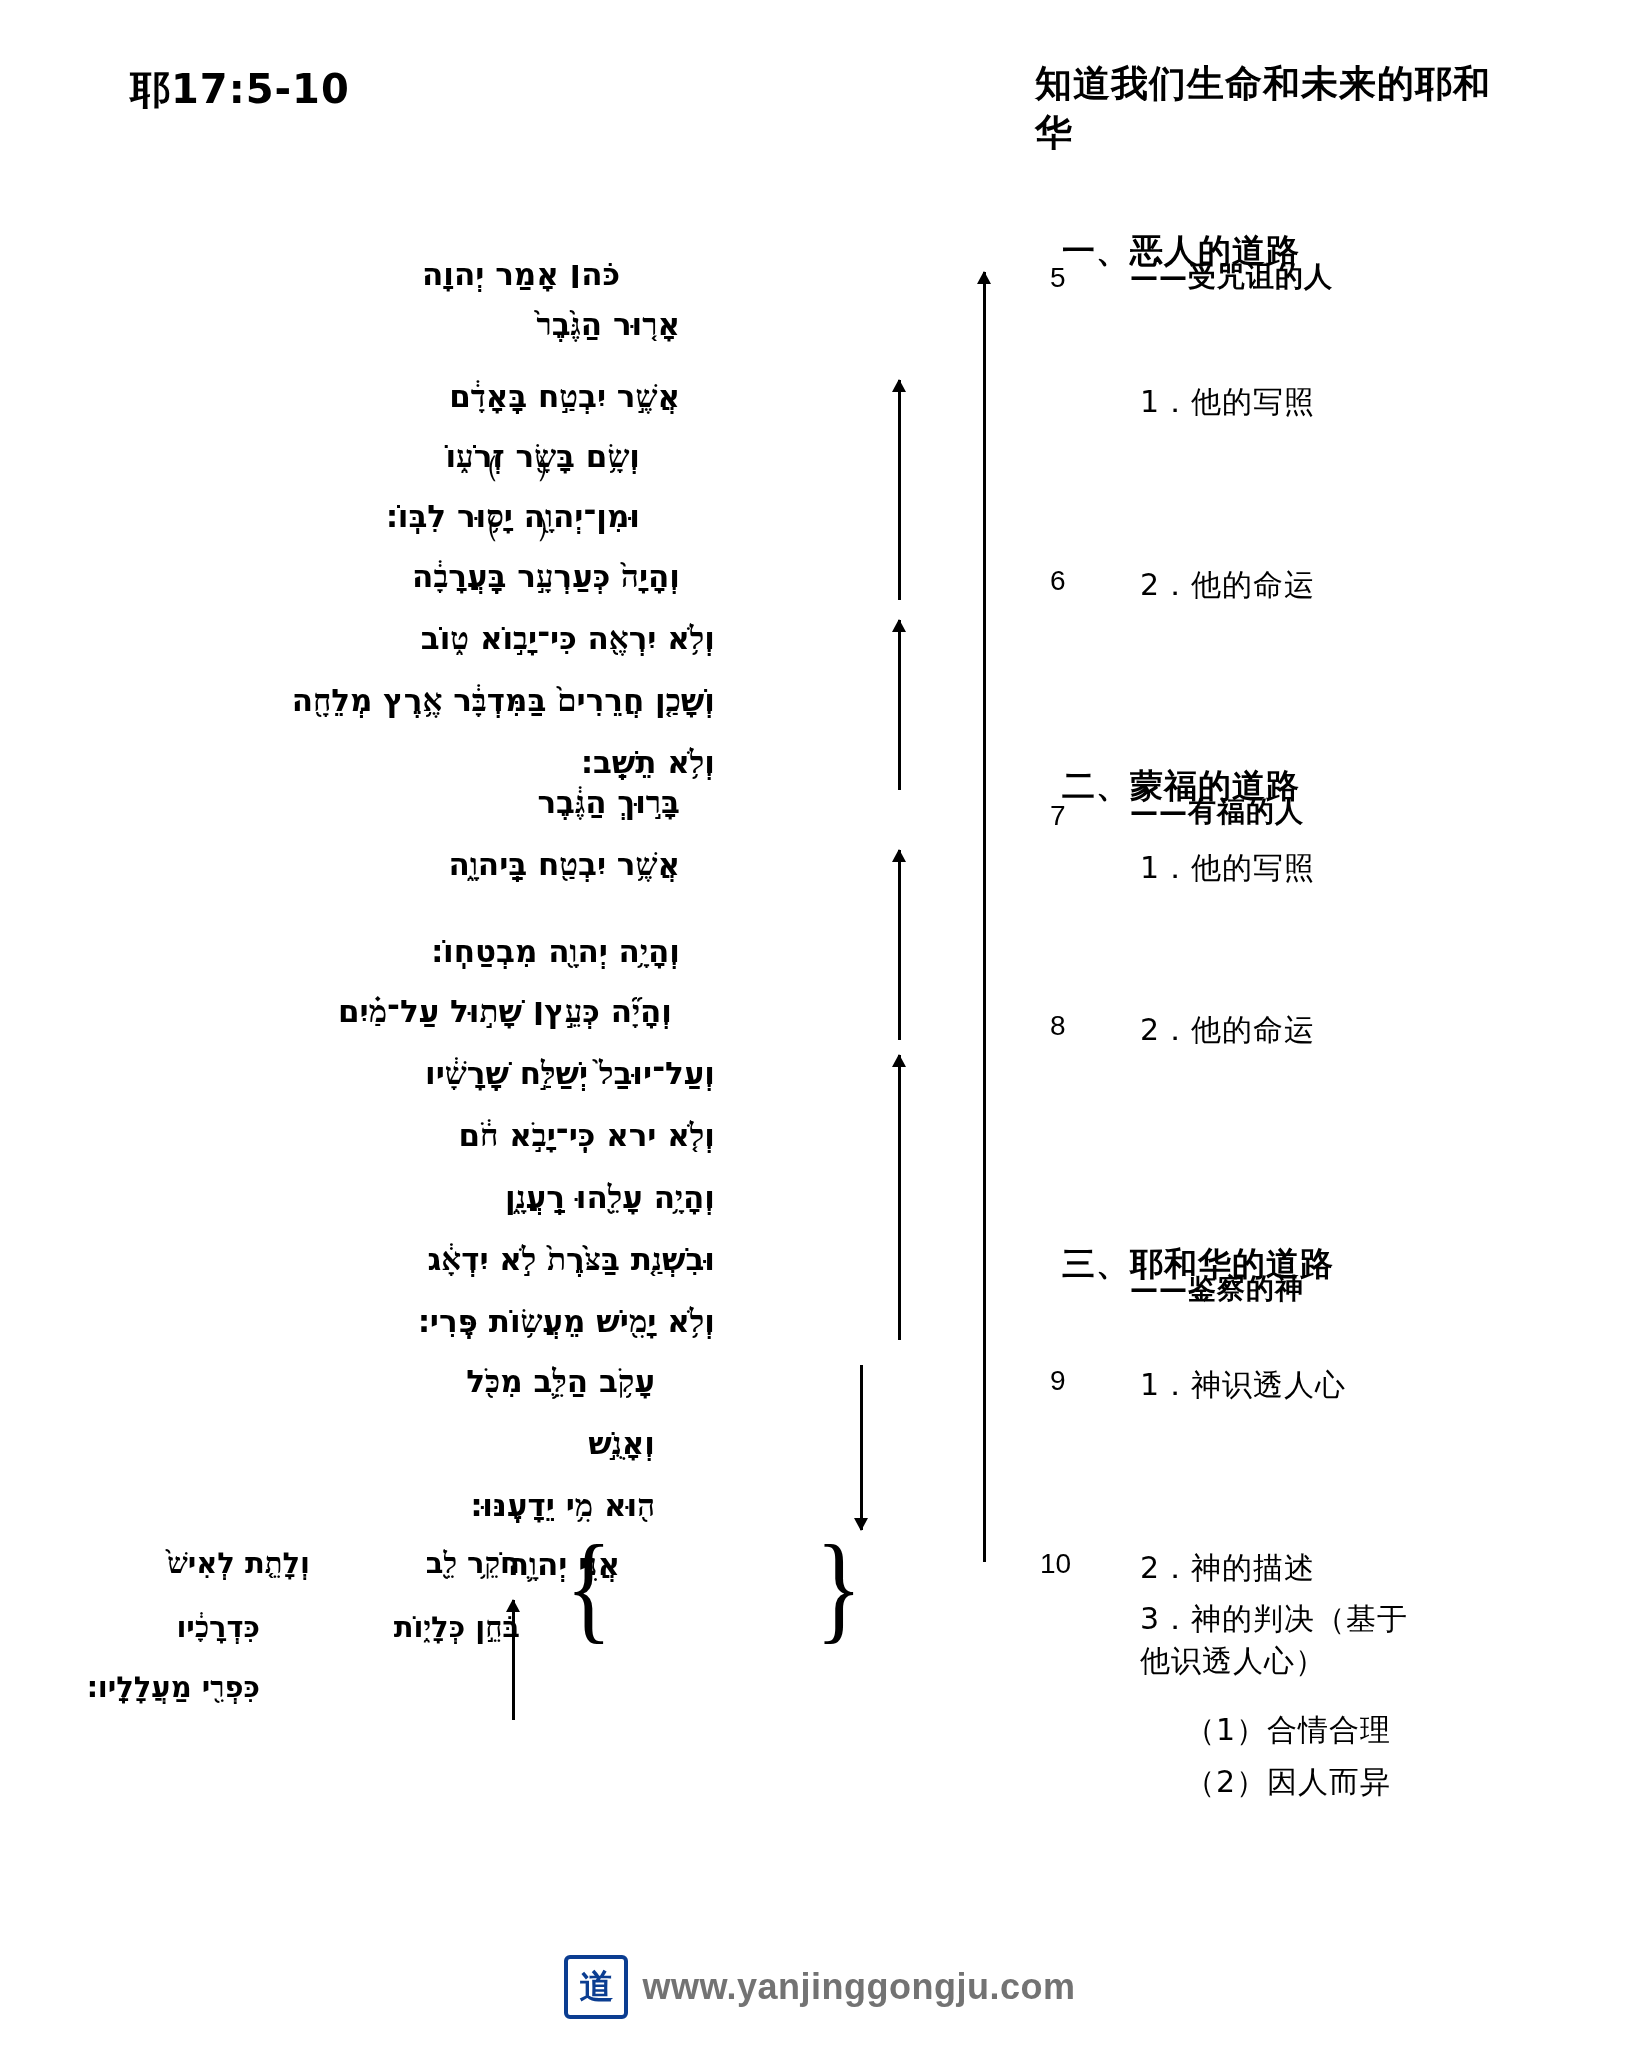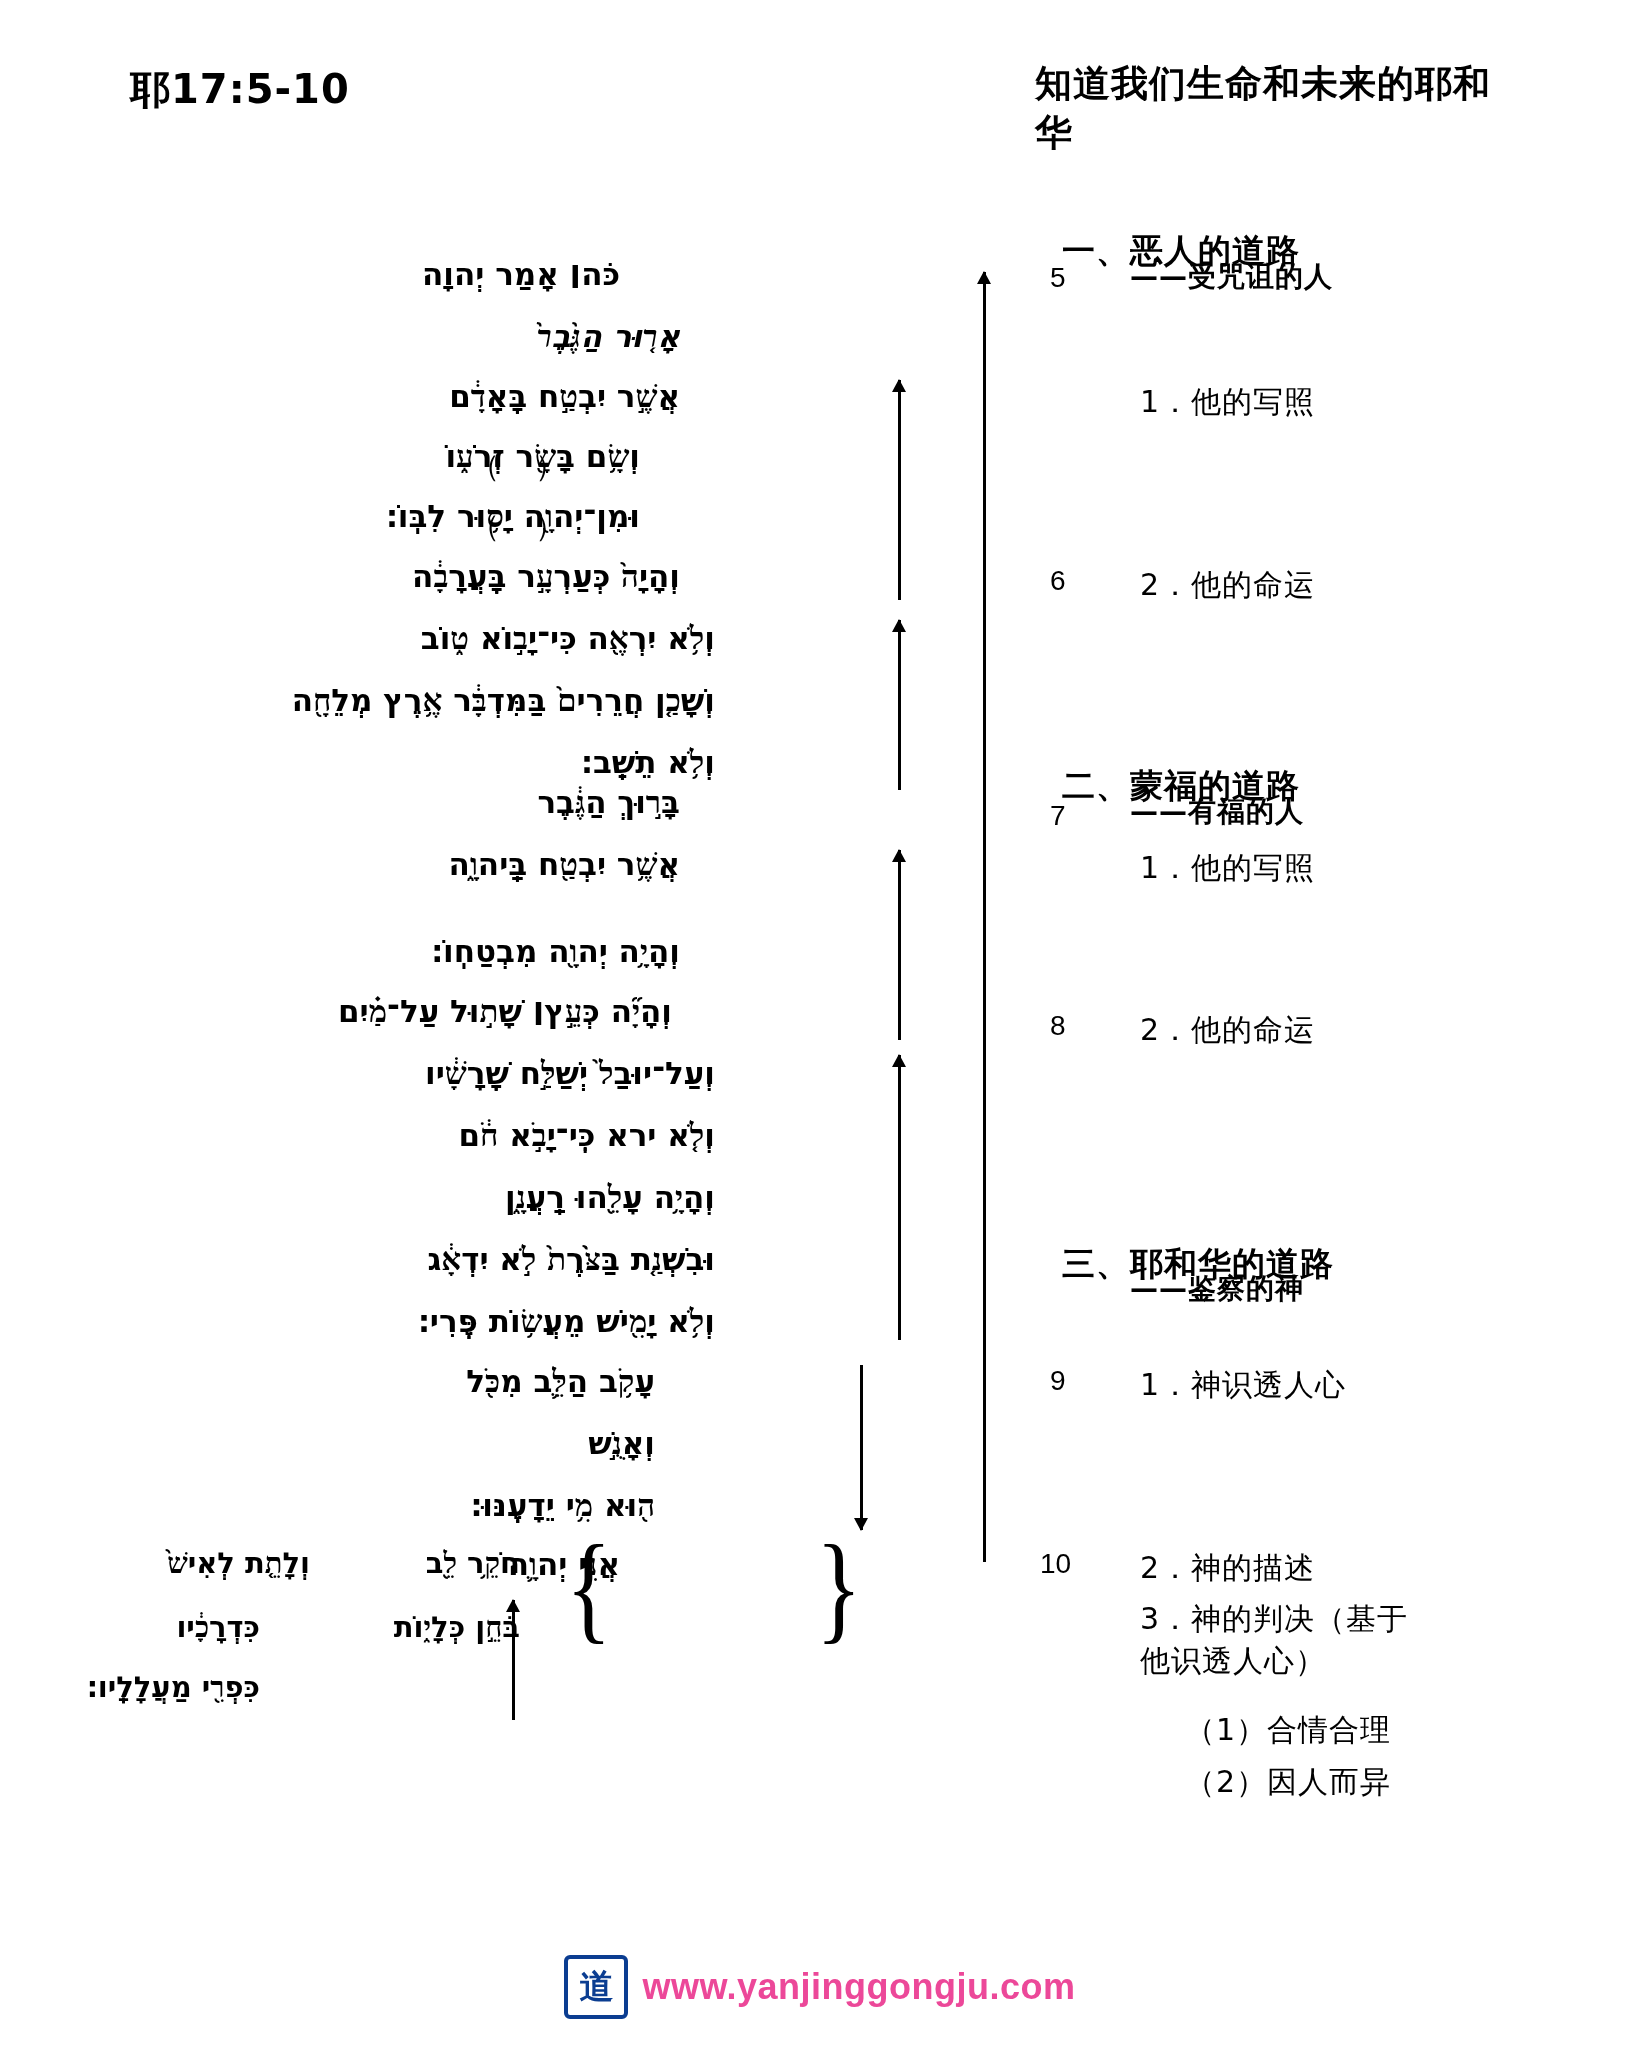--- a/index.html
+++ b/index.html
@@ -156,35 +156,35 @@
     align-items: center;
     justify-content: center;
     font-size: 34px;
     font-weight: bold;
     color: #0b3d91;
     background: #fff;
   }
   #site-url {
     font-size: 36px;
     font-weight: bold;
-    color: #ec4899;
+    color: #737373;
     letter-spacing: 0.5px;
     font-family: "Liberation Sans", sans-serif;
   }
 </style>
 </head>
 <body>
 
 <div class="page">
 
   <div id="ref-title">耶17:5-10</div>
   <div id="main-title">知道我们生命和未来的耶和华</div>
 
   <div class="heb" style="right:1020px; top:258px;">כֹּה׀ אָמַר יְהוָה</div>
-  <div class="heb" style="right:960px;  top:320px;font-style:italic;">אָר֤וּר הַגֶּ֙בֶר֙</div>
+  <div class="heb" style="right:960px;  top:308px;">אָר֤וּר הַגֶּ֙בֶר֙</div>
   <div class="heb" style="right:960px;  top:380px;">אֲשֶׁ֣ר יִבְטַ֣ח בָּֽאָדָ֔ם</div>
   <div class="heb" style="right:1000px; top:440px;">וְשָׂ֥ם בָּשָׂ֖ר זְרֹע֑וֹ</div>
   <div class="heb" style="right:1000px; top:500px;">וּמִן־יְהוָ֖ה יָס֥וּר לִבּֽוֹ׃</div>
   <div class="heb" style="right:960px;  top:560px;">וְהָיָה֙ כְּעַרְעָ֣ר בָּֽעֲרָבָ֔ה</div>
   <div class="heb" style="right:925px;  top:622px;">וְלֹ֥א יִרְאֶ֖ה כִּי־יָב֣וֹא ט֑וֹב</div>
   <div class="heb" style="right:925px;  top:684px;">וְשָׁכַ֤ן חֲרֵרִים֙ בַּמִּדְבָּ֔ר אֶ֥רֶץ מְלֵחָ֖ה</div>
   <div class="heb" style="right:925px;  top:746px;">וְלֹ֥א תֵשֵֽׁב׃</div>
 
   <div class="heb" style="right:960px;  top:786px;">בָּר֣וּךְ הַגֶּ֔בֶר</div>
   <div class="heb" style="right:960px;  top:848px;">אֲשֶׁ֥ר יִבְטַ֖ח בַּֽיהוָ֑ה</div>

